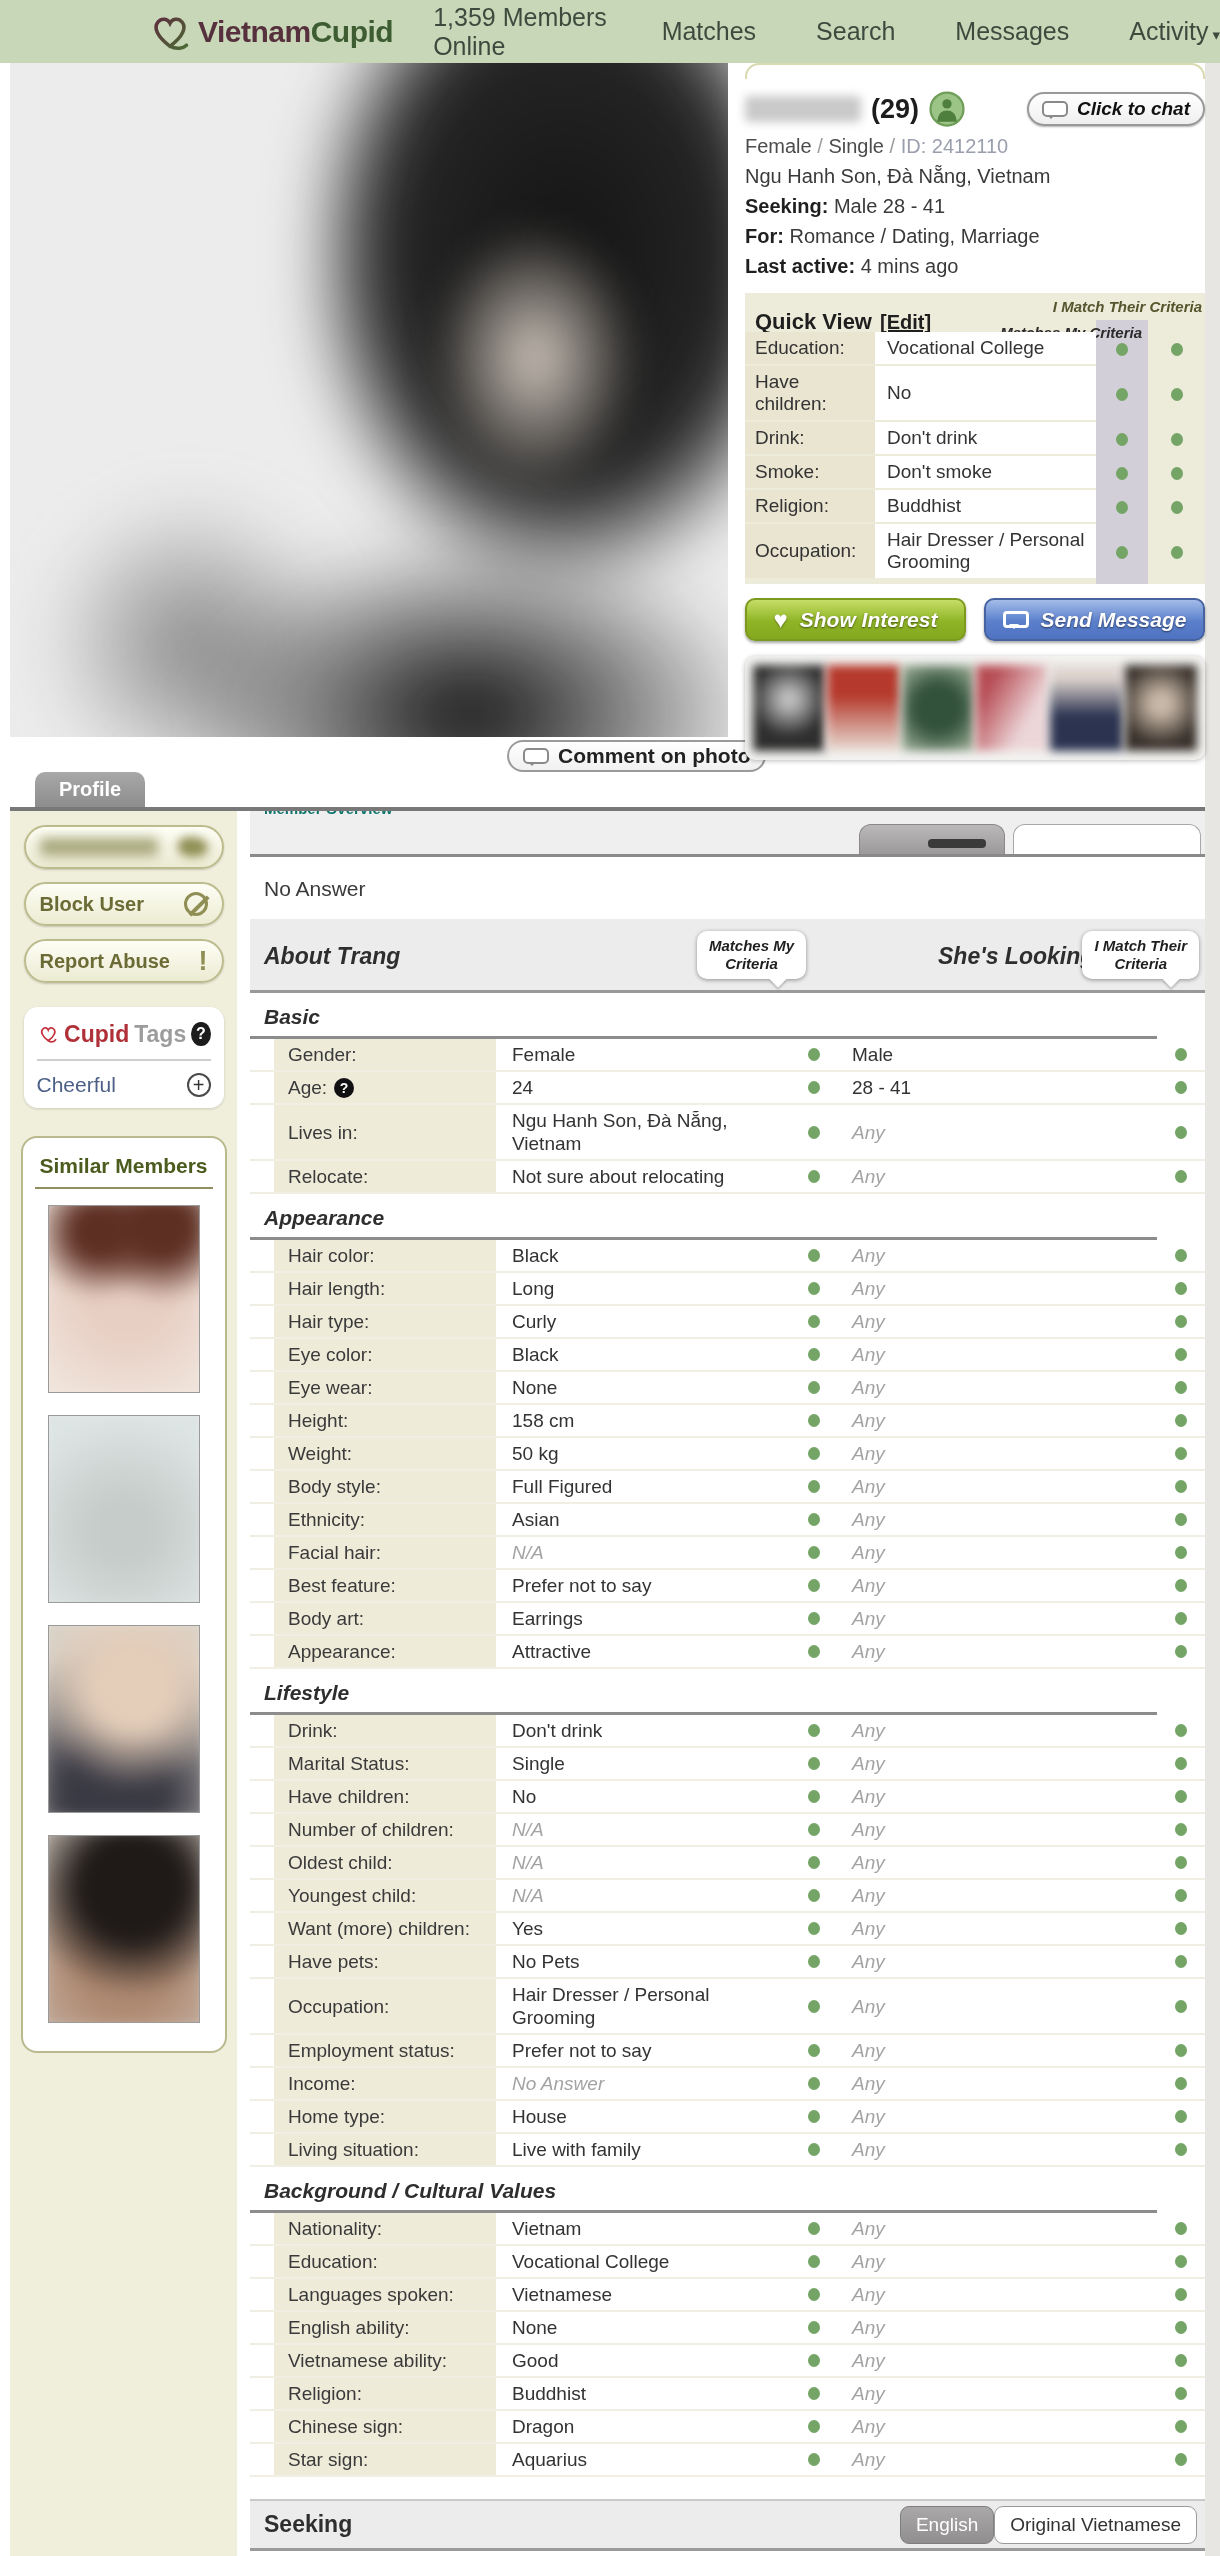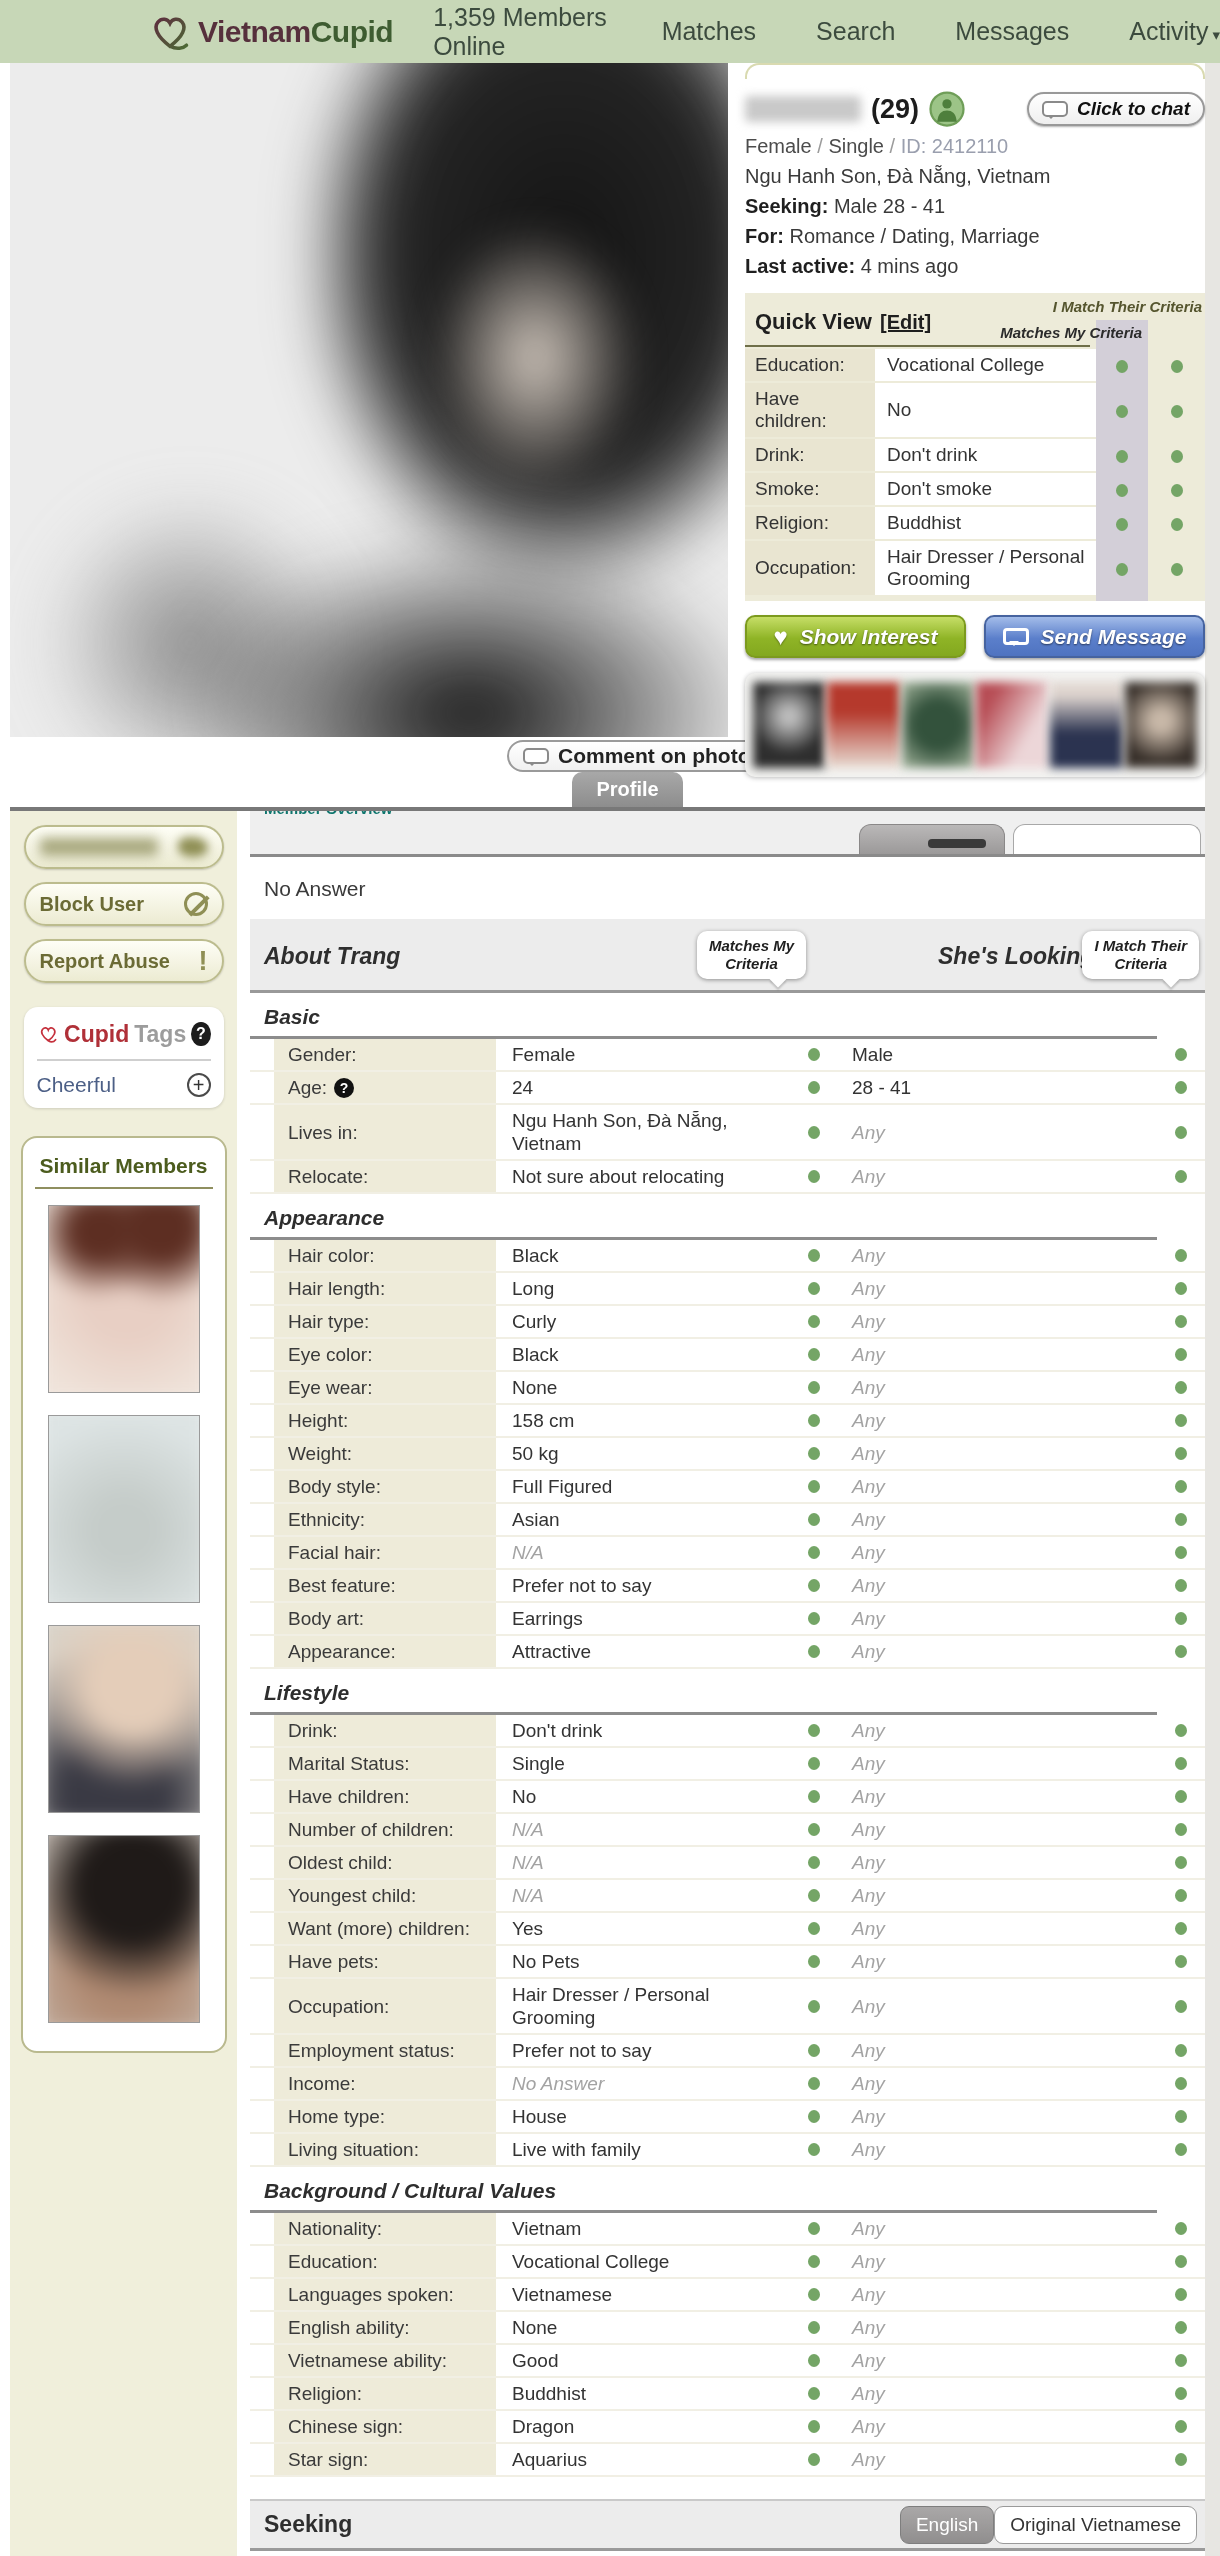--- a/index.html
+++ b/index.html
@@ -51,21 +51,21 @@
   .meta-line{font-size:20px;color:#9b9b9b;margin-top:8px;}
   .meta-dark{color:#4c4c4c;}
   .meta-id{color:#9a9fae;}
   .loc-line{font-size:20px;color:#3a3a3a;margin-top:5px;line-height:27px;}
   .kv-line{font-size:20px;color:#3a3a3a;margin-top:3px;line-height:27px;}
   .kv-line b{color:#1f1f1f;}
 
   
   .qv{position:relative;background:#edebd9;margin-top:13px;padding-bottom:4px;}
   .qv-gray{position:absolute;top:27px;right:57px;width:52px;bottom:0;background:#d3cfd8;}
-  .qv-titlebar{position:relative;height:56px;}
+  .qv-titlebar{position:relative;height:39px;}
   .qv-title{position:absolute;left:10px;top:16px;font-size:22px;font-weight:bold;color:#1f1f1f;}
   .qv-edit{font-size:20px;font-weight:bold;text-decoration:underline;color:#1f1f1f;margin-left:8px;cursor:pointer;}
   .qv-rule{position:absolute;left:0;right:115px;top:52px;height:2px;background:#6f6f49;}
   .imtc{position:absolute;top:5px;right:3px;font-size:15px;font-style:italic;font-weight:bold;color:#55552e;white-space:nowrap;}
   .mmc{position:absolute;top:31px;right:63px;font-size:15px;font-style:italic;font-weight:bold;color:#2b2b2b;white-space:nowrap;}
   .qv-row{position:relative;display:grid;grid-template-columns:130px 1fr 52px 57px;align-items:stretch;}
   .qv-label{background:#e9e5d1;display:flex;align-items:center;padding:5px 4px 5px 10px;font-size:19px;color:#333;
     border-bottom:2px solid #edebd9;line-height:22px;}
   .qv-value{background:#fff;display:flex;align-items:center;padding:5px 4px 5px 12px;font-size:19px;color:#333;
     border-bottom:2px solid #edebd9;line-height:22px;}
@@ -86,21 +86,21 @@
     box-shadow:0 1px 5px rgba(0,0,0,.25);}
   .thumb{width:73px;height:86px;filter:blur(5px);}
   .tb1{background:radial-gradient(circle at 50% 40%,#bdbdbd 10%,#2e2e2e 60%);}
   .tb2{background:linear-gradient(#b5392c 35%,#e8ddd4);}
   .tb3{background:radial-gradient(circle at 50% 50%,#33523c 40%,#a8b8a0);}
   .tb4{background:linear-gradient(120deg,#b74d55 20%,#ecd6d8 70%);}
   .tb5{background:linear-gradient(#e0d6d0 15%,#2b3350 60%);}
   .tb6{background:radial-gradient(circle at 50% 45%,#c8b8a8 15%,#38302a 70%);}
 
   
-  .tabbar{margin-left:10px;padding-left:25px;height:34px;display:flex;align-items:flex-end;justify-content:center;}
+  .tabbar{margin-left:10px;padding-left:25px;height:34px;display:flex;align-items:flex-end;}
   .tab{background:linear-gradient(#a8a8a8,#8d8d8d);color:#fff;font-weight:bold;font-size:20px;
     padding:6px 24px;border-radius:10px 10px 0 0;cursor:pointer;}
   .tabline{height:4px;background:#787878;margin-left:10px;width:1195px;}
 
   
   .cols{display:flex;margin-left:10px;width:1195px;height:1745px;overflow:hidden;}
   .sidebar{width:227px;background:#f0efdb;padding-top:14px;flex:0 0 auto;}
   .main{flex:1;margin-left:13px;}
 
   .pill{width:200px;min-height:44px;border:2px solid #bcbc8e;border-radius:22px;

